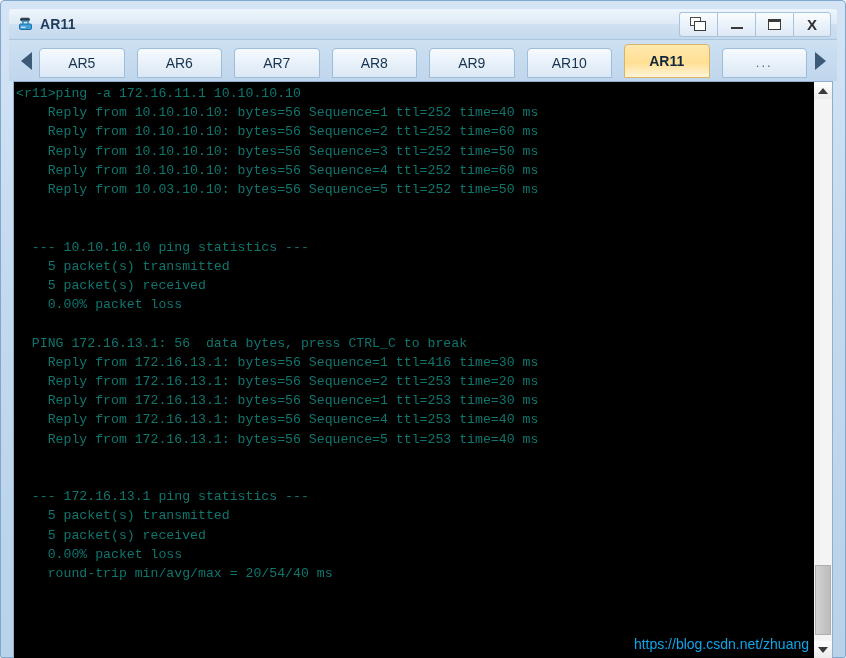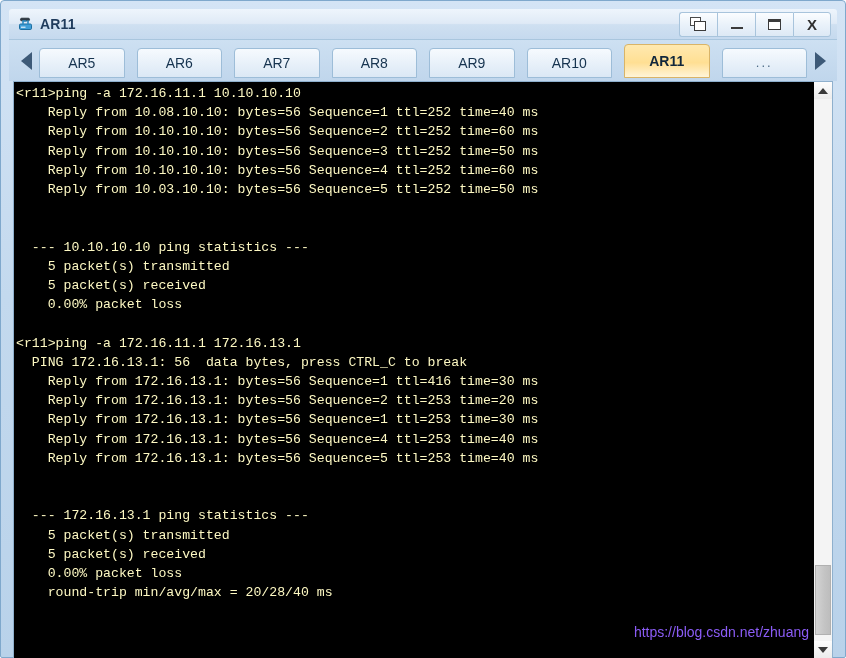--- a/index.html
+++ b/index.html
@@ -199,32 +199,32 @@
     flex: 1 1 auto;
     position: relative;
     background: #000000;
     padding: 2px 0 0 2px;
     overflow: hidden;
   }
   .line {
     font-family: "Liberation Mono", "DejaVu Sans Mono", monospace;
     font-size: 13.2px;
     line-height: 19.2px;
-    color: #fef9c3;
+    color: #0f766e;
     white-space: pre;
     letter-spacing: 0px;
   }
   .line.blank { color: transparent; }
   .watermark {
     position: absolute;
     right: 4px;
-    bottom: 18px;
+    bottom: 6px;
     font-family: "Liberation Sans", sans-serif;
     font-size: 14px;
-    color: #8b5cf6;
+    color: #0ea5e9;
     white-space: nowrap;
   }
 
   
   .scrollbar {
     width: 18px;
     flex: 0 0 18px;
     background: #f2f2f2;
     border-left: 1px solid #000000;
     display: flex;
@@ -318,46 +318,45 @@
       <div class="tab more">...</div>
     </div>
     <div class="scroll-arrow">
       <span class="tri-right"></span>
     </div>
   </div>
 
   <div class="terminal-wrap">
     <div class="console" id="console">
       <div class="line">&lt;r11&gt;ping -a 172.16.11.1 10.10.10.10</div>
-        <div class="line">    Reply from 10.08.10.10: bytes=56 Sequence=1 ttl=252 time=40 ms</div>
+        <div class="line">    Reply from 10.10.10.10: bytes=56 Sequence=1 ttl=252 time=40 ms</div>
         <div class="line">    Reply from 10.10.10.10: bytes=56 Sequence=2 ttl=252 time=60 ms</div>
         <div class="line">    Reply from 10.10.10.10: bytes=56 Sequence=3 ttl=252 time=50 ms</div>
         <div class="line">    Reply from 10.10.10.10: bytes=56 Sequence=4 ttl=252 time=60 ms</div>
         <div class="line">    Reply from 10.03.10.10: bytes=56 Sequence=5 ttl=252 time=50 ms</div>
         <div class="line blank">&nbsp;</div>
         <div class="line blank">&nbsp;</div>
         <div class="line">  --- 10.10.10.10 ping statistics ---</div>
         <div class="line">    5 packet(s) transmitted</div>
         <div class="line">    5 packet(s) received</div>
         <div class="line">    0.00% packet loss</div>
         <div class="line blank">&nbsp;</div>
-        <div class="line">&lt;r11&gt;ping -a 172.16.11.1 172.16.13.1</div>
         <div class="line">  PING 172.16.13.1: 56  data bytes, press CTRL_C to break</div>
         <div class="line">    Reply from 172.16.13.1: bytes=56 Sequence=1 ttl=416 time=30 ms</div>
         <div class="line">    Reply from 172.16.13.1: bytes=56 Sequence=2 ttl=253 time=20 ms</div>
         <div class="line">    Reply from 172.16.13.1: bytes=56 Sequence=1 ttl=253 time=30 ms</div>
         <div class="line">    Reply from 172.16.13.1: bytes=56 Sequence=4 ttl=253 time=40 ms</div>
         <div class="line">    Reply from 172.16.13.1: bytes=56 Sequence=5 ttl=253 time=40 ms</div>
         <div class="line blank">&nbsp;</div>
         <div class="line blank">&nbsp;</div>
         <div class="line">  --- 172.16.13.1 ping statistics ---</div>
         <div class="line">    5 packet(s) transmitted</div>
         <div class="line">    5 packet(s) received</div>
         <div class="line">    0.00% packet loss</div>
-        <div class="line">    round-trip min/avg/max = 20/28/40 ms</div>
+        <div class="line">    round-trip min/avg/max = 20/54/40 ms</div>
         <div class="line blank">&nbsp;</div>
         <div class="watermark">https://blog.csdn.net/zhuang</div>
     </div>
 
     <div class="scrollbar">
       <div class="sb-btn">
         <span class="sb-chev-up"></span>
       </div>
       <div class="sb-track">
         <div class="sb-thumb"></div>

